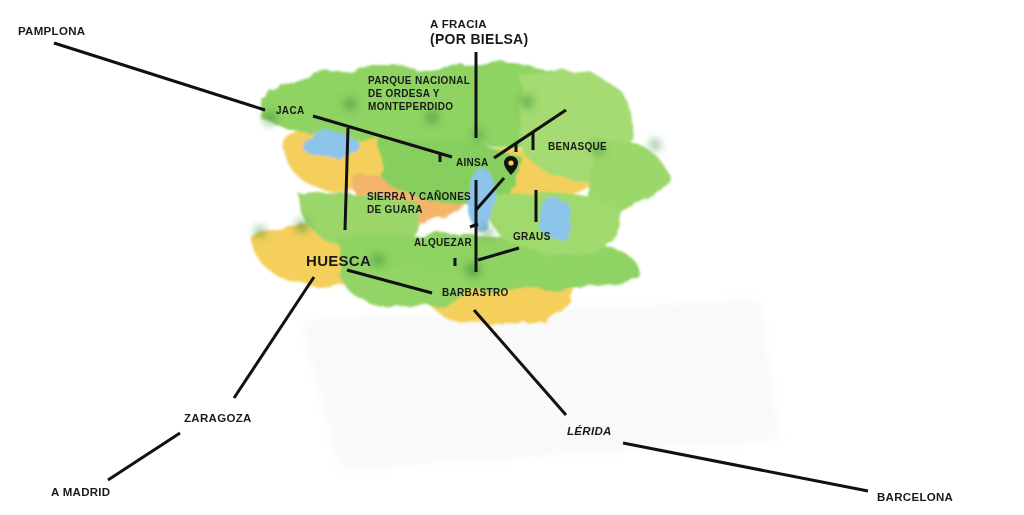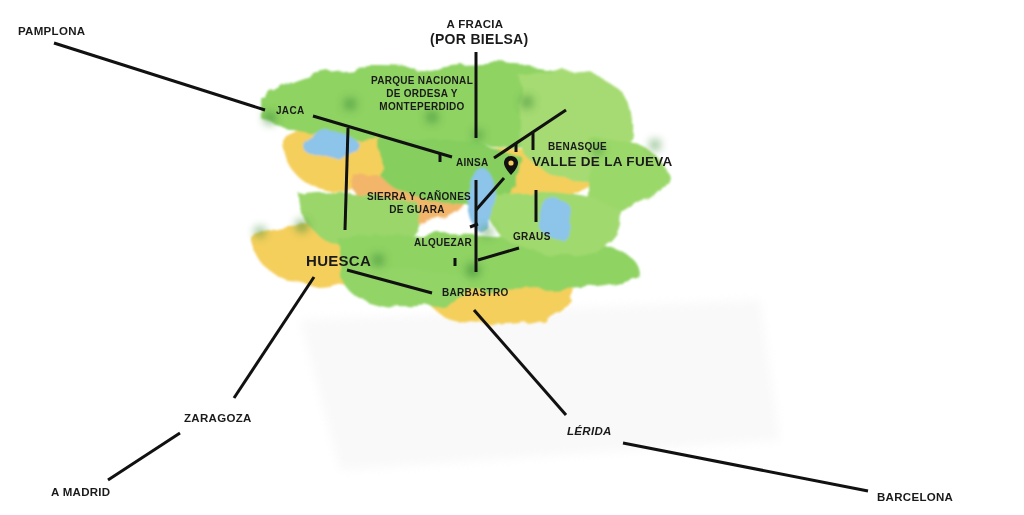--- a/index.html
+++ b/index.html
@@ -1,21 +1,21 @@
 <!DOCTYPE html>
 <html><head>
 <meta charset="utf-8">
 <style>
   html, body { margin: 0; padding: 0; background: #ffffff; }
   body { width: 1024px; height: 515px; position: relative; overflow: hidden;
          font-family: "Liberation Sans", "DejaVu Sans", sans-serif; }
   #map { position: absolute; left: 0; top: 0; width: 1024px; height: 515px; }
   .lbl { position: absolute; font-weight: bold; color: #1a1a1a; letter-spacing: 0.3px;
          white-space: nowrap; line-height: 1.15; }
-  .lbl.center { text-align: center; }
+  .lbl.center { }
   .sm { font-size: 10px; }
   .md { font-size: 11.5px; }
   .lg { font-size: 13.5px; }
   .xl { font-size: 15px; }
   .tiny { font-size: 14px; display: block; }
 </style>
 </head>
 <body>
 
 <svg id="map" viewBox="0 0 1024 515" xmlns="http://www.w3.org/2000/svg">
@@ -112,21 +112,20 @@
   <div>PARQUE NACIONAL</div>
   <div>DE ORDESA Y</div>
   <div>MONTEPERDIDO</div>
 </div>
 
 <div class="lbl sm" style="left:548px; top:93px;margin-top:48px;">BENASQUE</div>
 
 <div class="lbl sm" style="left:456px; top:157px;">AINSA</div>
 
 <div class="lbl lg" style="left:526px; top:153px; line-height:17px;">
-  <div style="padding-left:6px;">VALLE DE LA FUEVA</div>
 </div>
 
 <div class="lbl center sm" style="left:367px; top:190px; width:100px; line-height:13px;">
   <div>SIERRA Y CAÑONES</div>
   <div>DE GUARA</div>
 </div>
 
 <div class="lbl sm" style="left:414px; top:237px;">ALQUEZAR</div>
 
 <div class="lbl sm" style="left:513px; top:231px;">GRAUS</div>

